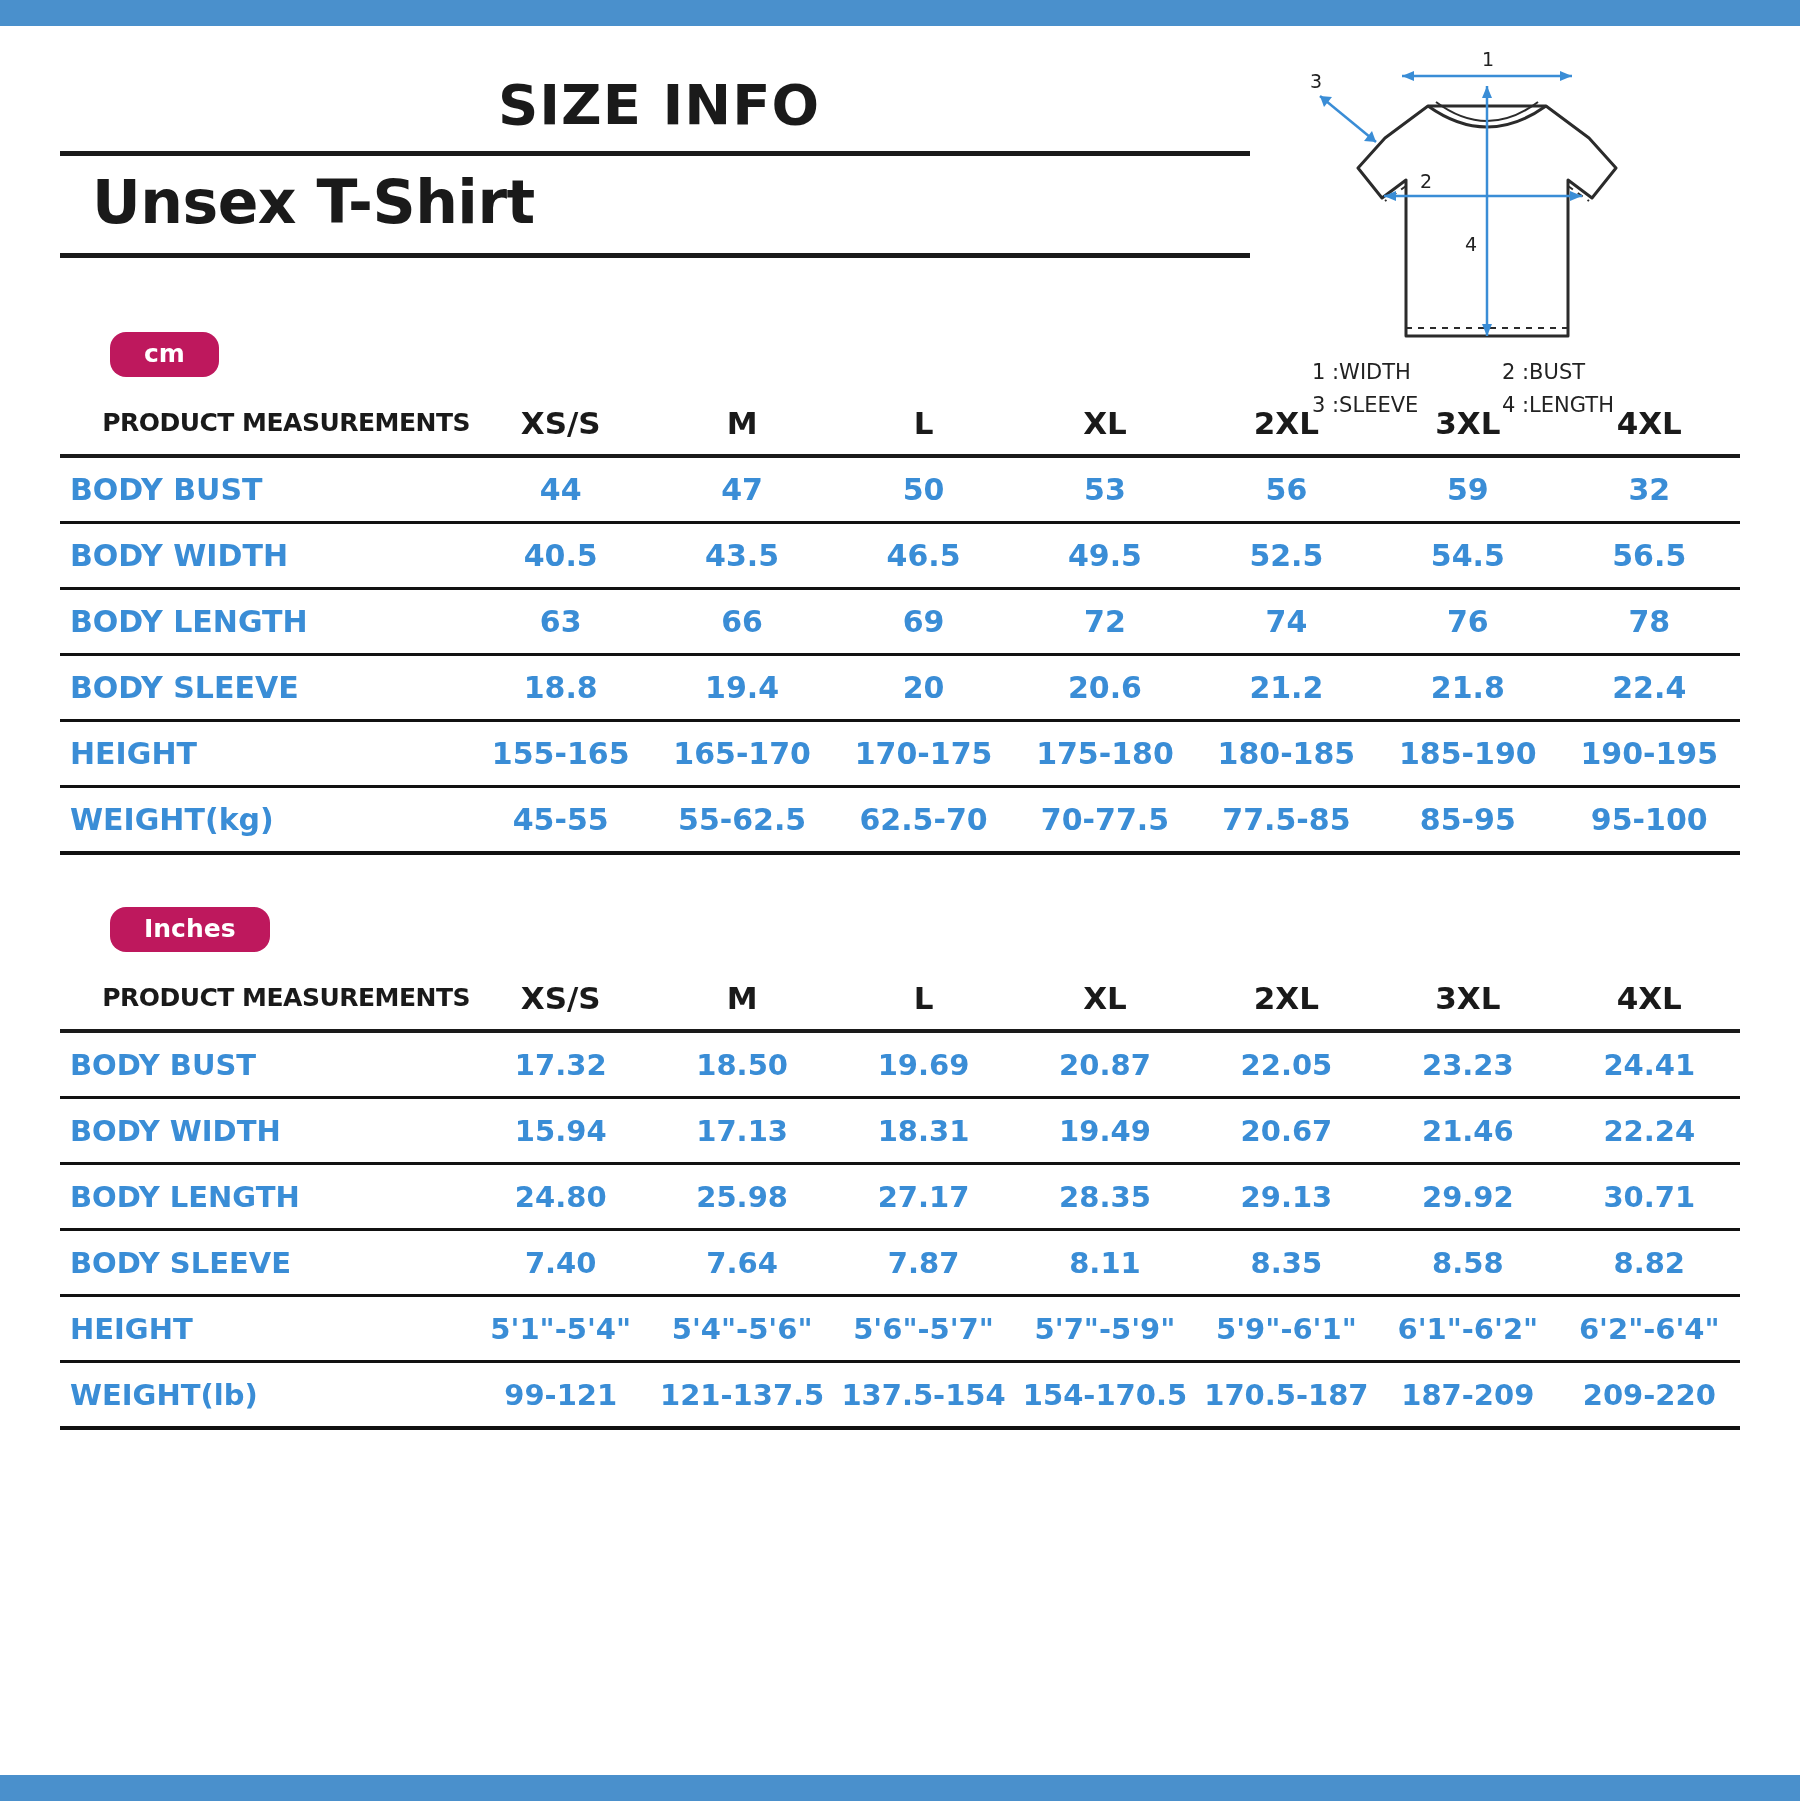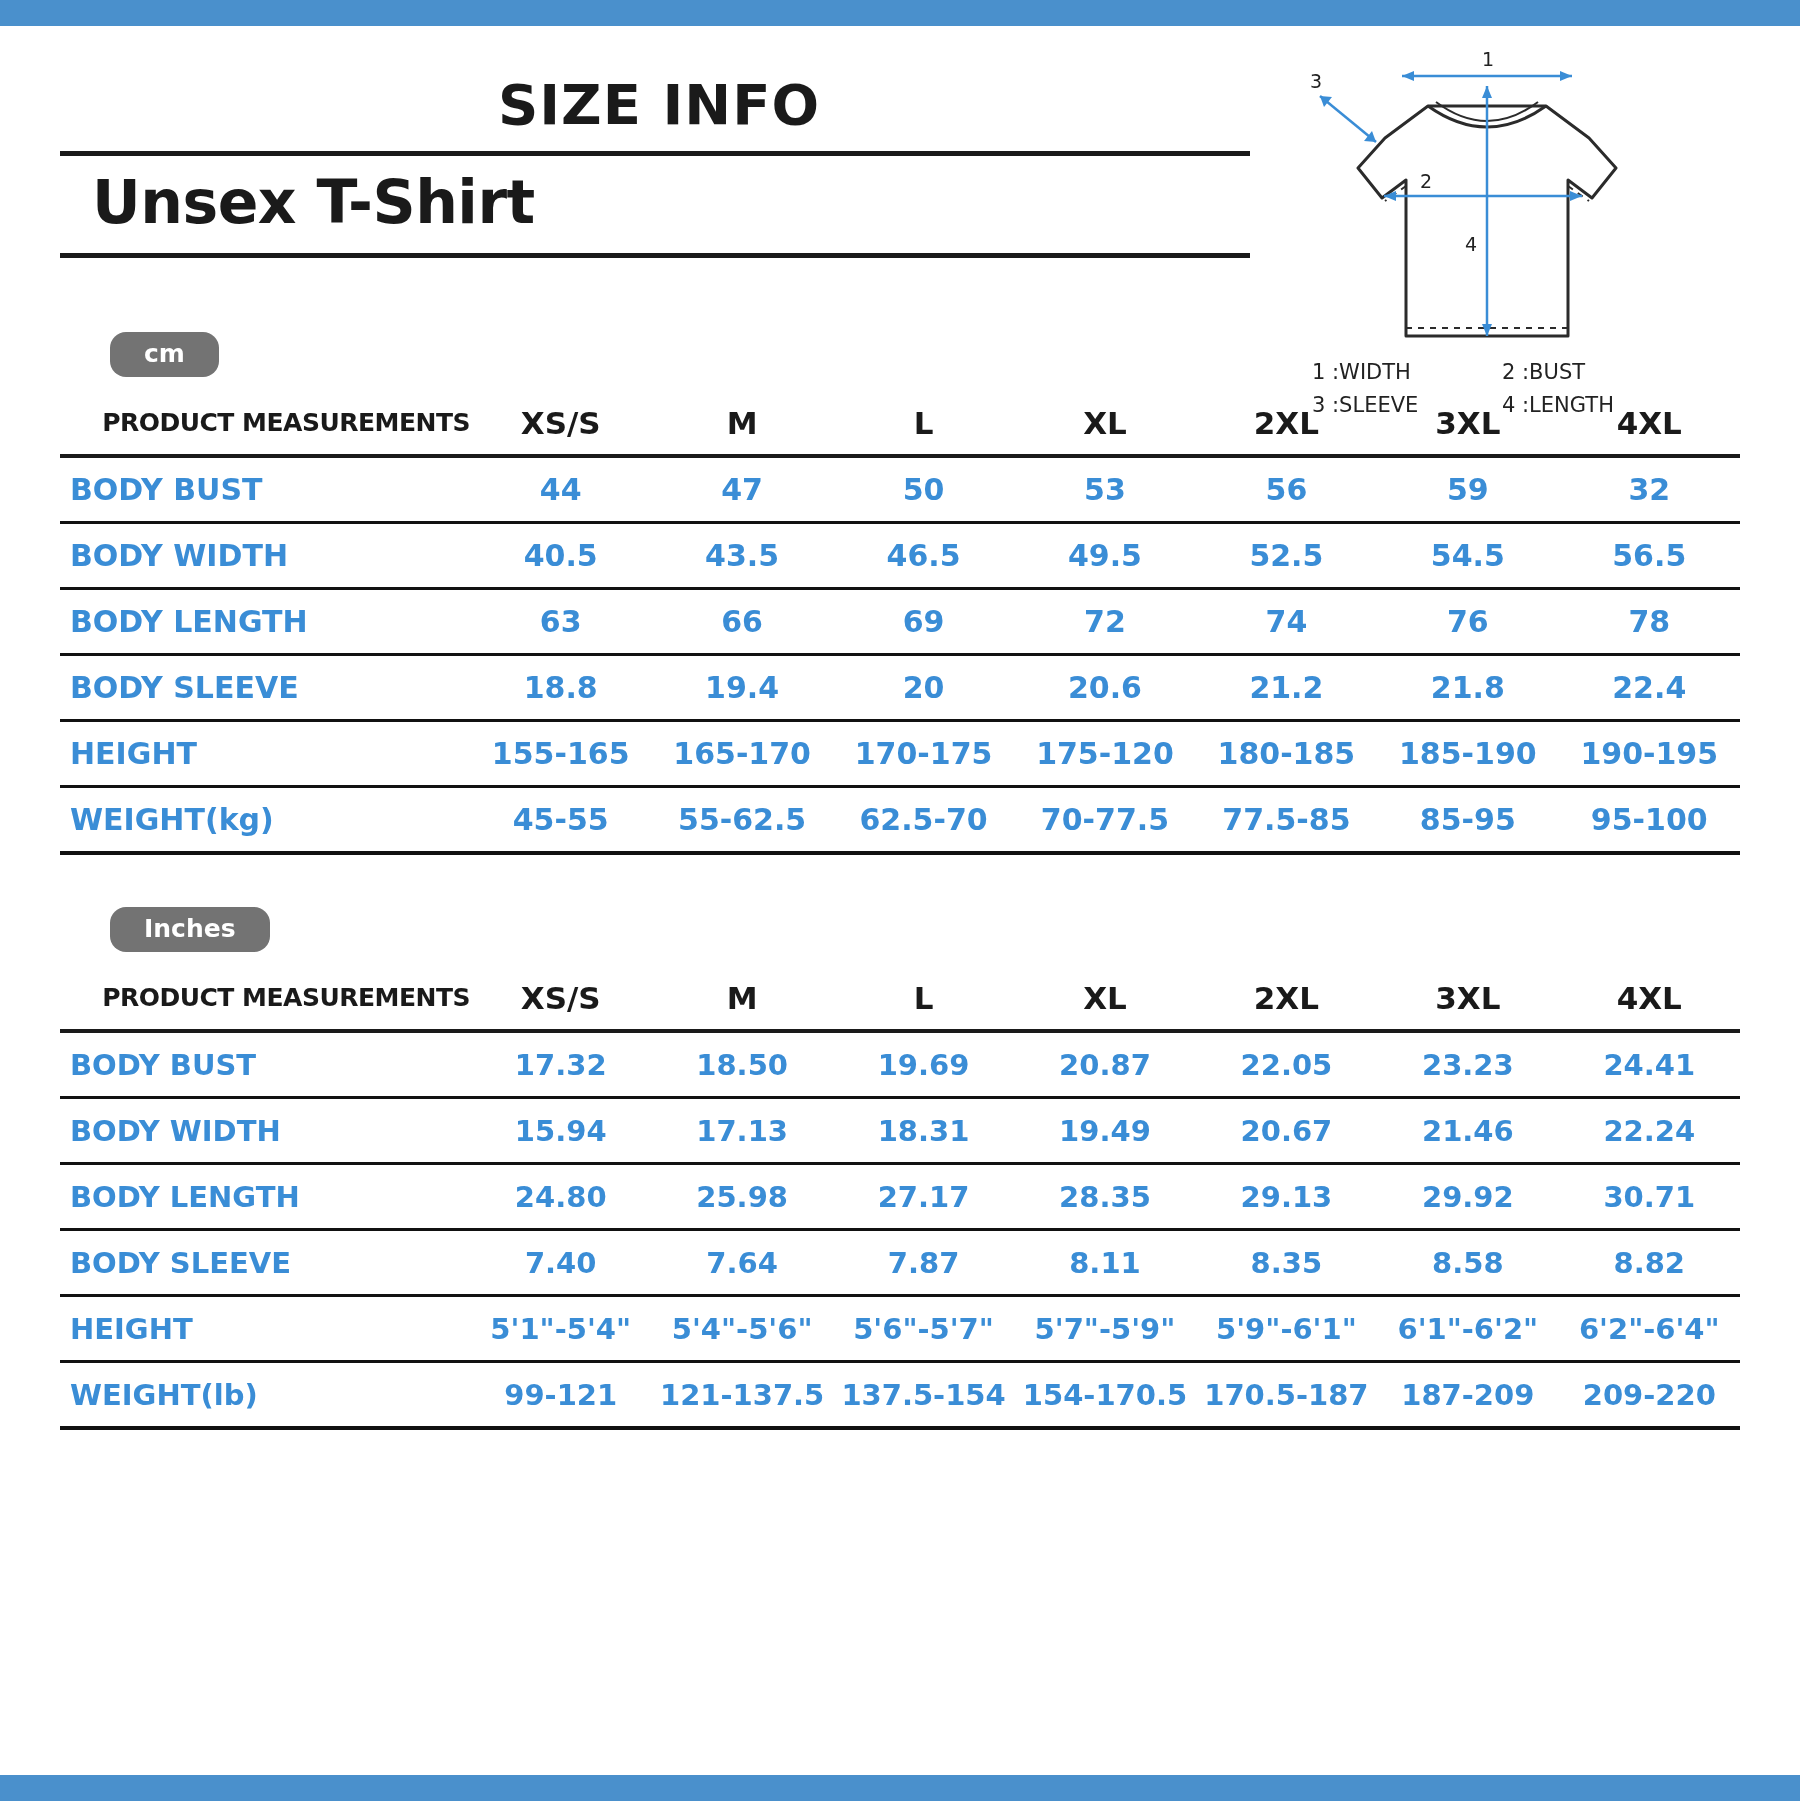--- a/index.html
+++ b/index.html
@@ -93,21 +93,21 @@
   .legend-row {
     display: flex;
   }
   .legend-cell {
     width: 50%;
   }
 
   
   .pill {
     display: inline-block;
-    background: #737373;
+    background: #be185d;
     color: #ffffff;
     font-family: "DejaVu Sans", sans-serif;
     font-weight: bold;
     font-size: 25px;
     padding: 7px 34px 9px 34px;
     border-radius: 16px;
     margin-left: 50px;
   }
   .pill-wrap { margin-top: 6px; }
 
@@ -279,21 +279,21 @@
             <td>20.6</td>
             <td>21.2</td>
             <td>21.8</td>
             <td>22.4</td>
           </tr>
           <tr class="body-row">
             <td class="label-col">HEIGHT</td>
             <td>155-165</td>
             <td>165-170</td>
             <td>170-175</td>
-            <td>175-120</td>
+            <td>175-180</td>
             <td>180-185</td>
             <td>185-190</td>
             <td>190-195</td>
           </tr>
           <tr class="body-row">
             <td class="label-col">WEIGHT(kg)</td>
             <td>45-55</td>
             <td>55-62.5</td>
             <td>62.5-70</td>
             <td>70-77.5</td>

